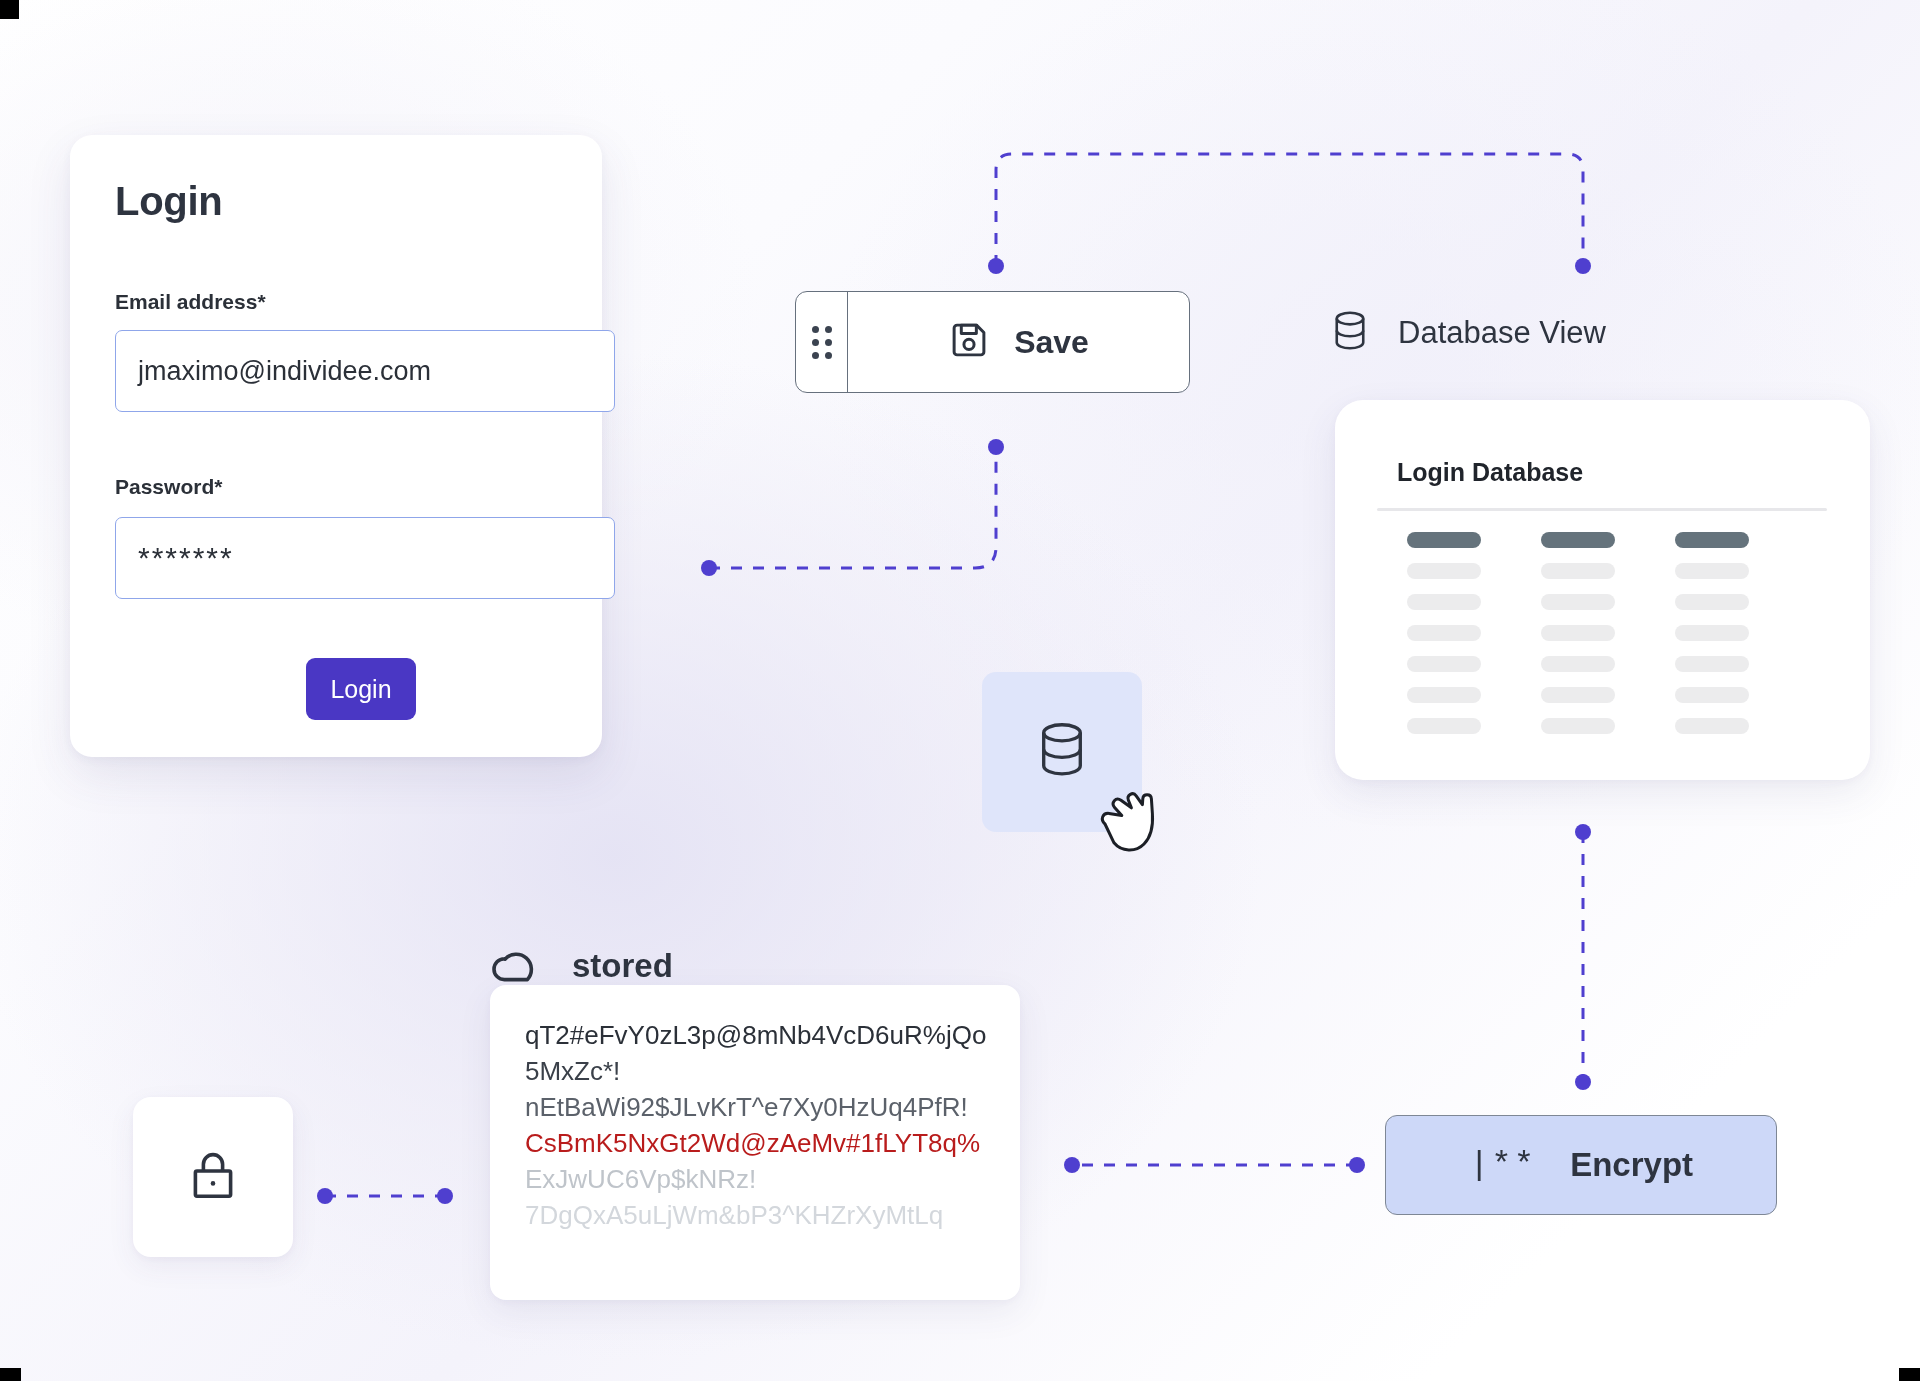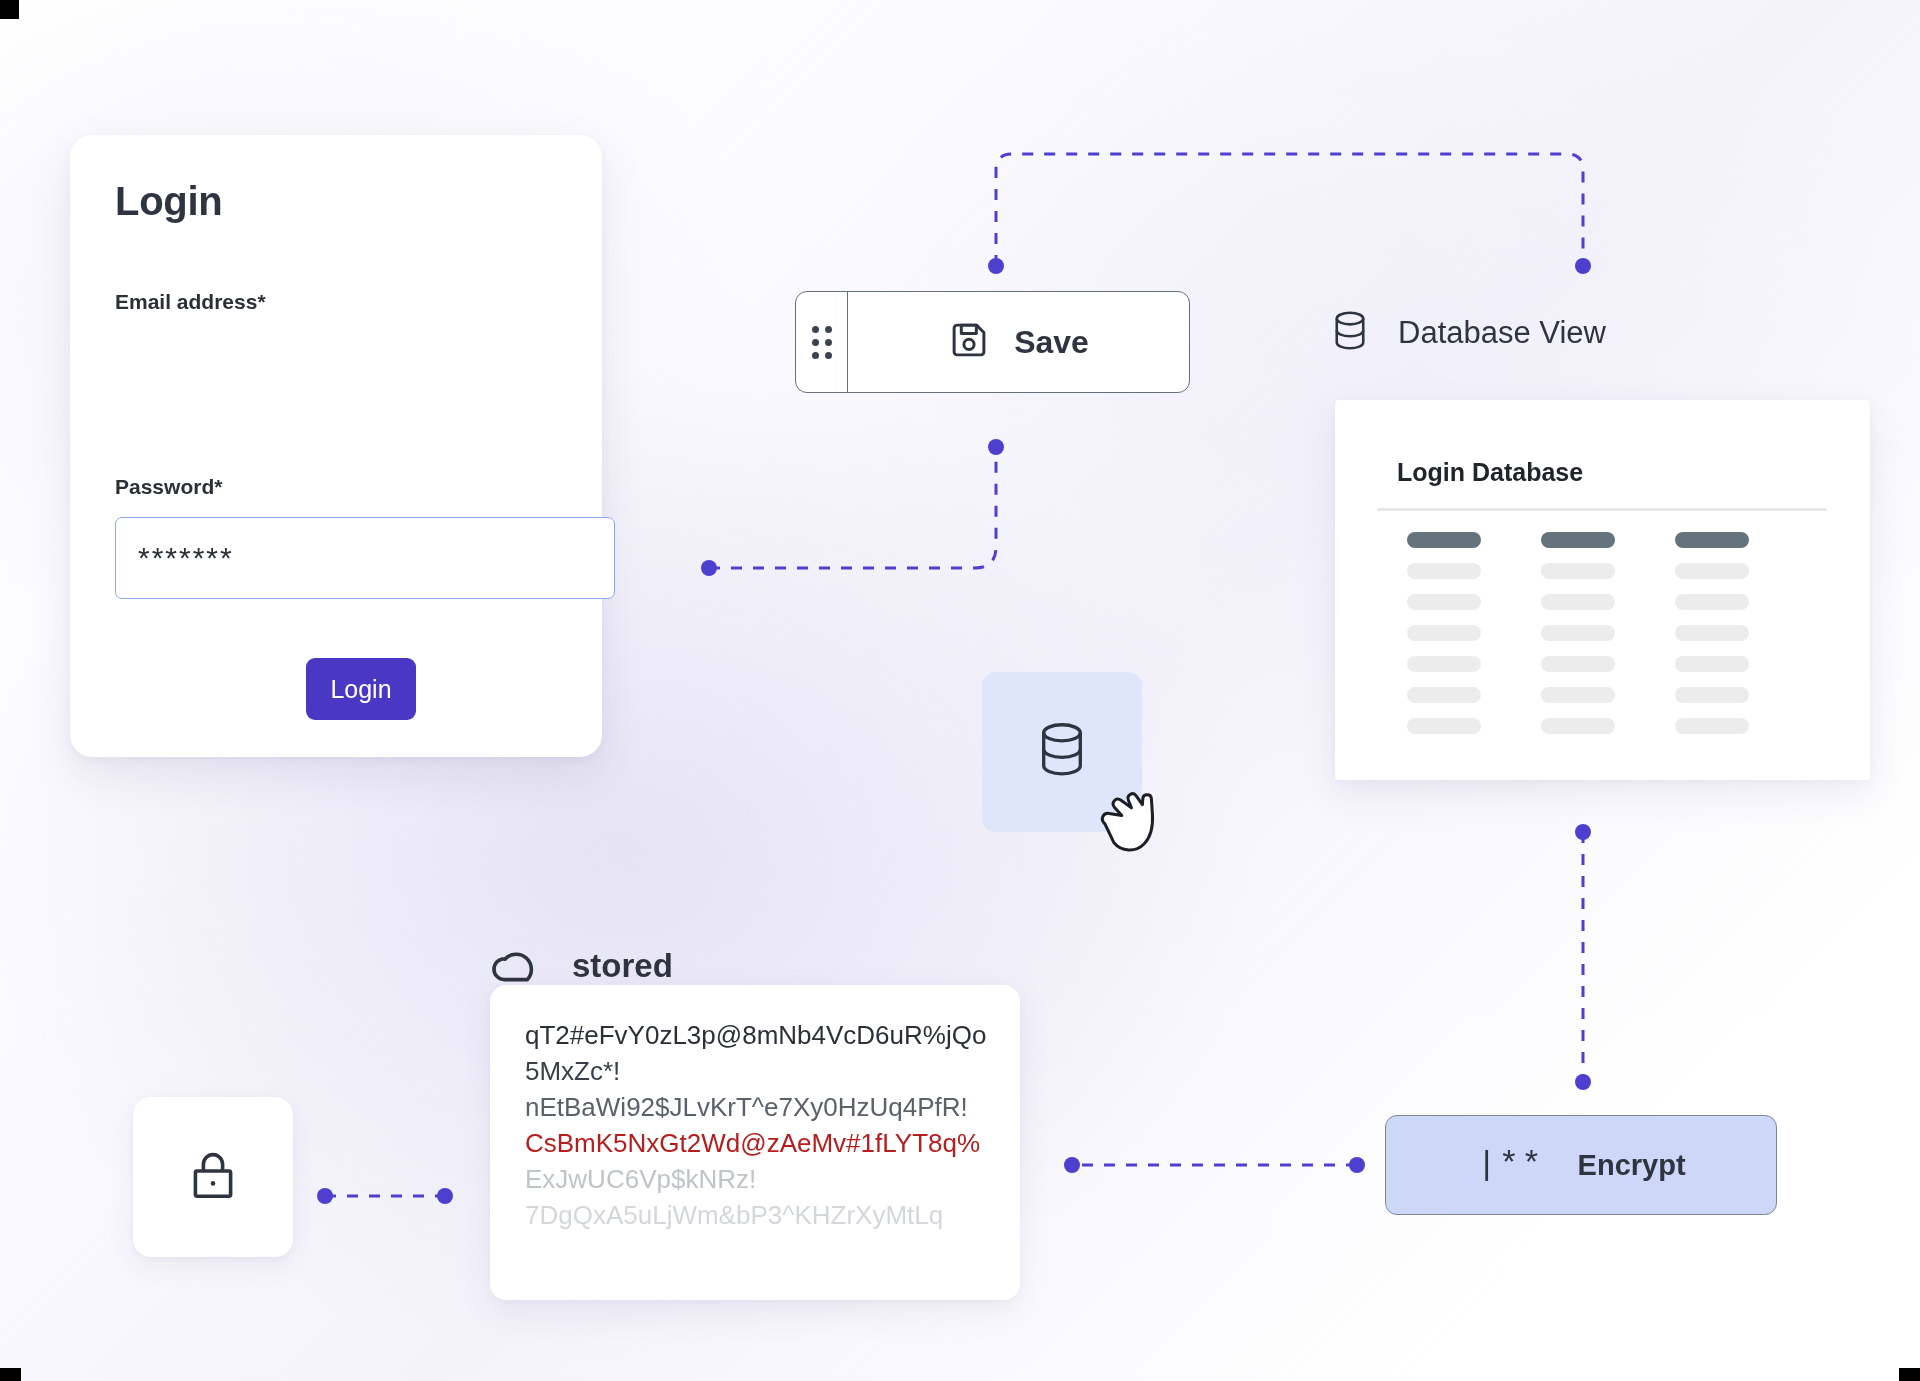--- a/index.html
+++ b/index.html
@@ -175,21 +175,21 @@
     font-weight: 400;
   }
 
   #db-card {
     position: absolute;
     left: 1335px;
     top: 400px;
     width: 535px;
     height: 380px;
     background: #ffffff;
-    border-radius: 4px;
+    border-radius: 28px;
     box-shadow: 0 14px 38px rgba(66,62,120,0.09), 0 2px 8px rgba(66,62,120,0.04);
     z-index: 10;
   }
   .db-card-title {
     position: absolute;
     left: 62px;
     top: 58px;
     font-size: 25px;
     font-weight: 700;
     color: #20242b;
@@ -318,21 +318,21 @@
     z-index: 10;
     cursor: pointer;
   }
   .encrypt-mask {
     font-size: 34px;
     color: #2e3440;
     font-family: "Liberation Mono", monospace;
     letter-spacing: 2px;
   }
   .encrypt-label {
-    font-size: 29px;
+    font-size: 33px;
     font-weight: 700;
     color: #2e3440;
   }
 </style>
 </head>
 <body>
 
 <div id="canvas"></div>
 
 <svg id="connectors" viewBox="0 0 1920 1381">
@@ -359,20 +359,21 @@
     <circle cx="1072" cy="1165" r="8"></circle>
     <circle cx="325" cy="1196" r="8"></circle>
     <circle cx="445" cy="1196" r="8"></circle>
   </g>
 </svg>
 
 <div id="login-card">
   <div class="login-title">Login</div>
 
   <div class="field-label label-email">Email address*</div>
+  <div class="text-input input-email">jmaximo@individee.com</div>
 
   <div class="field-label label-password">Password*</div>
   <div class="text-input input-password">*******</div>
 
   <button id="login-submit">Login</button>
 </div>
 
 <div id="save-widget">
   <div id="save-drag-handle">
     <span class="dot-grid">

